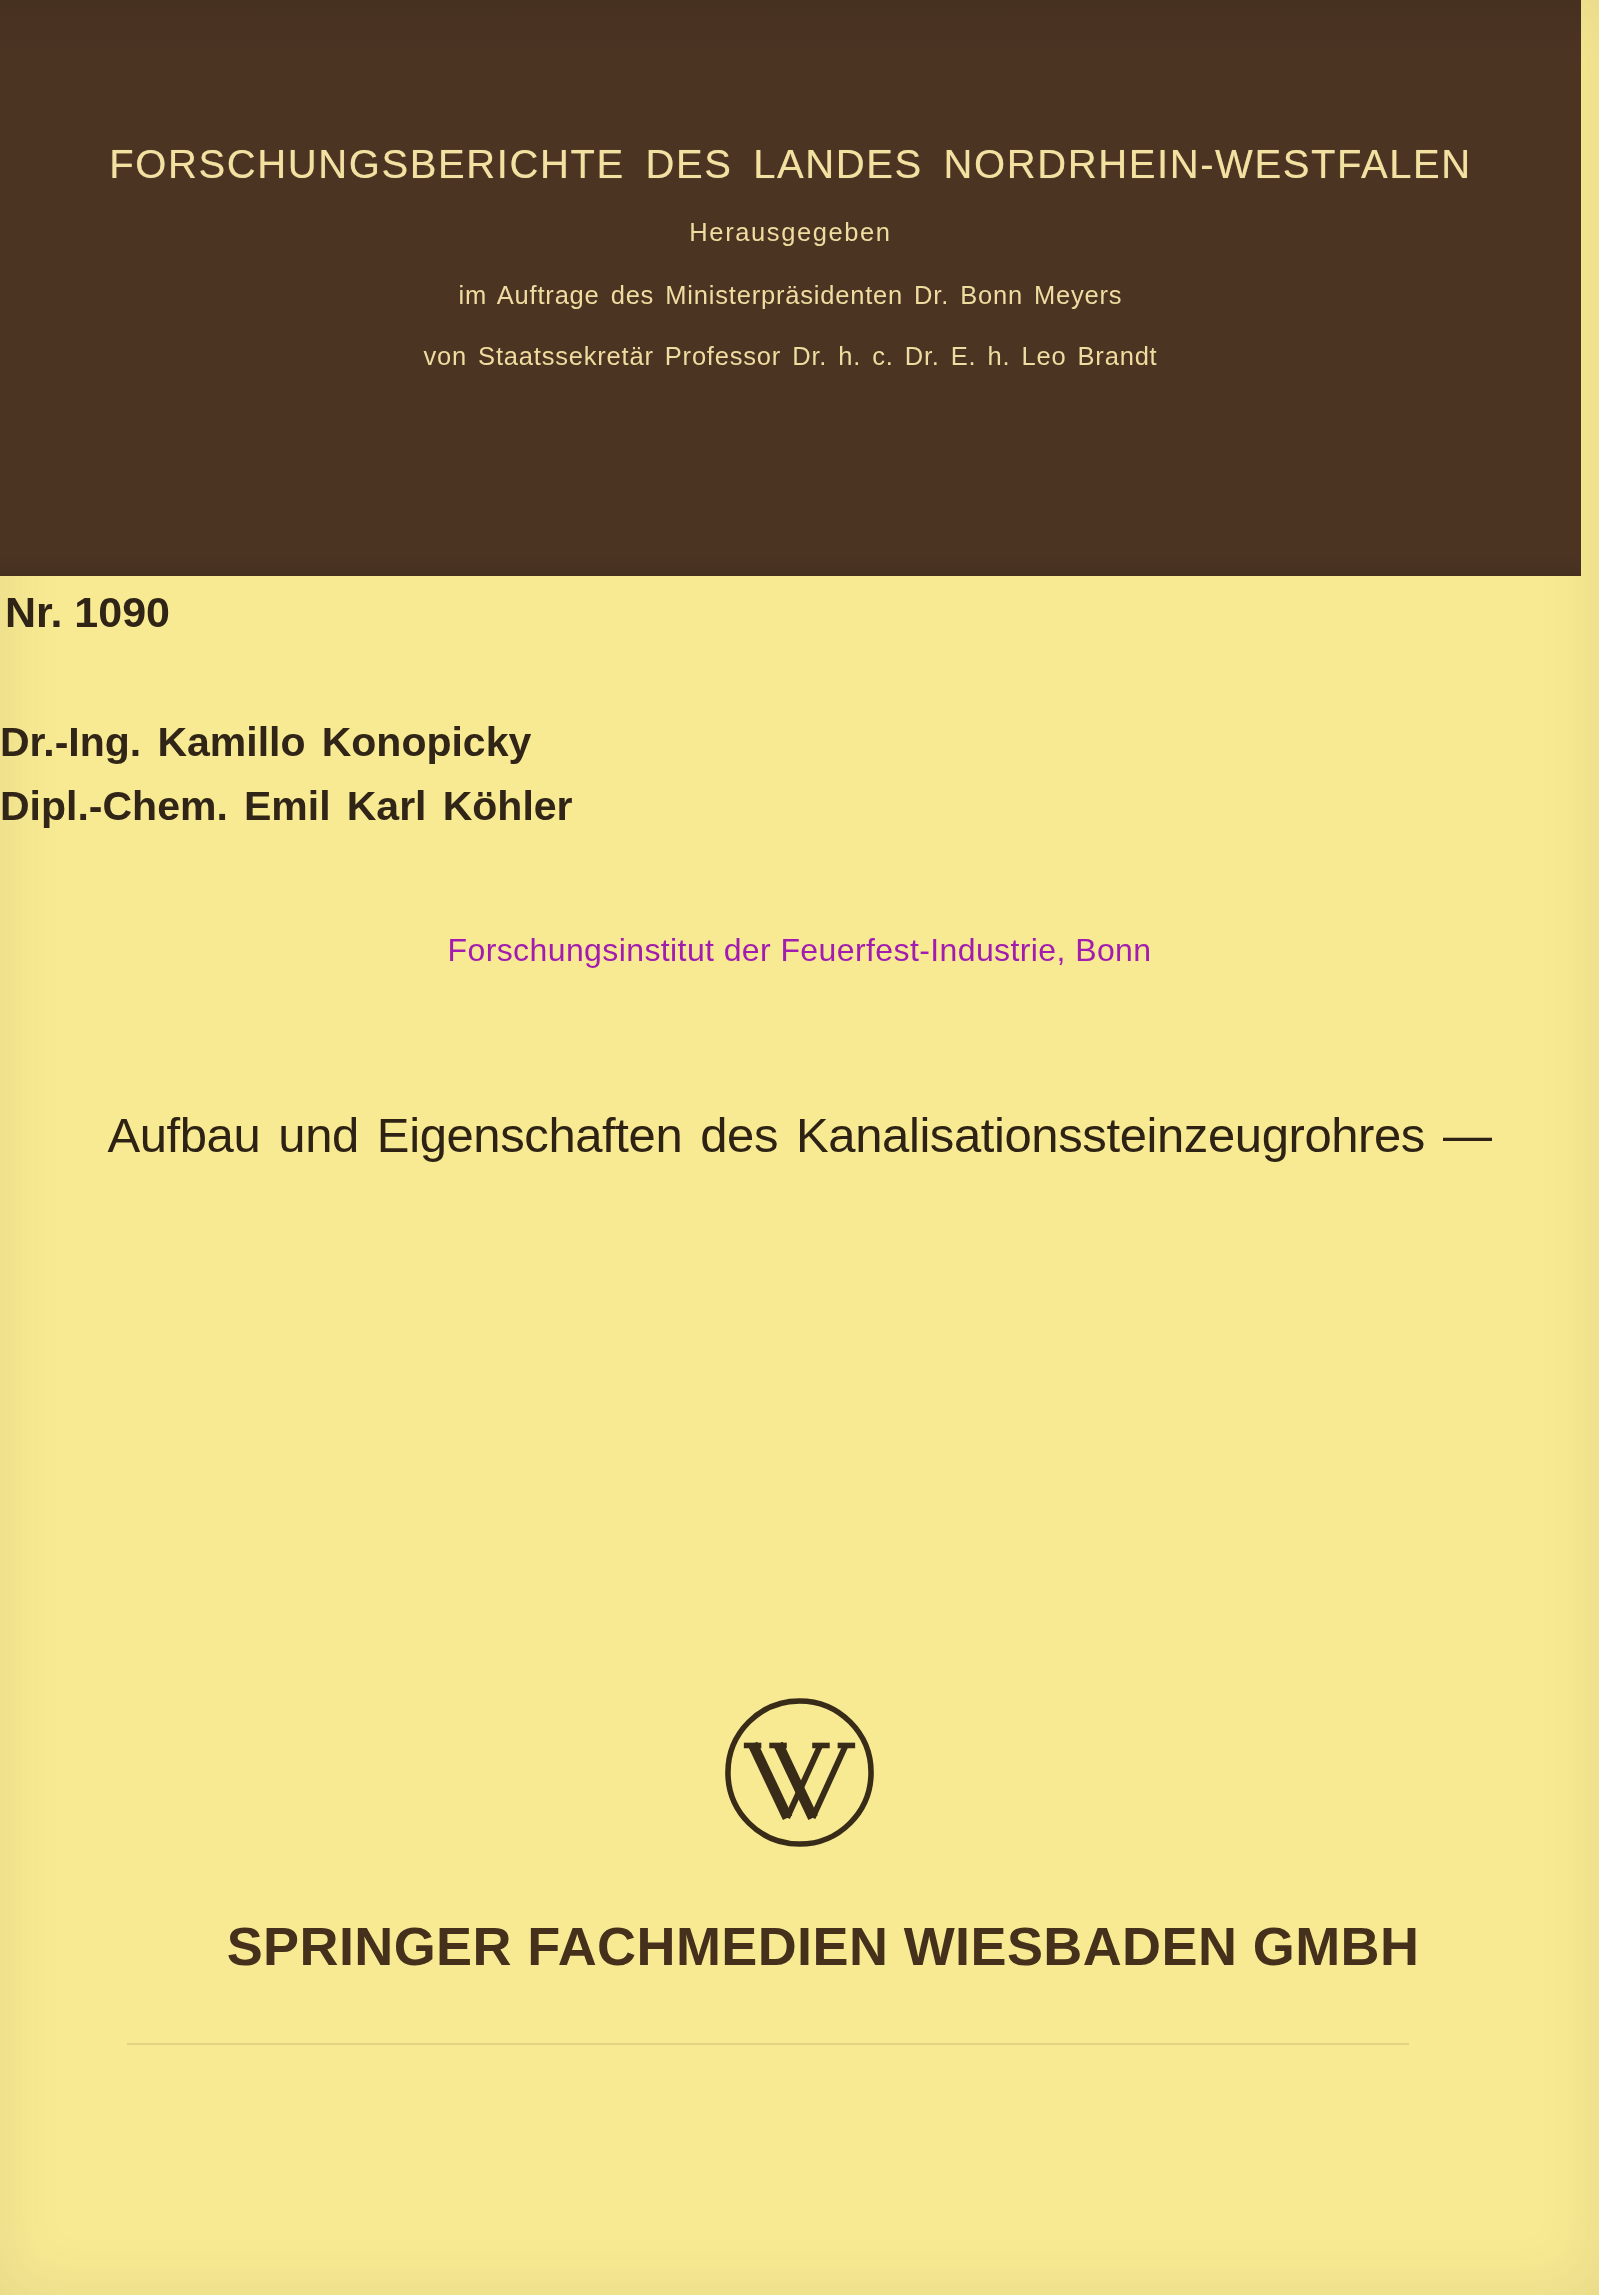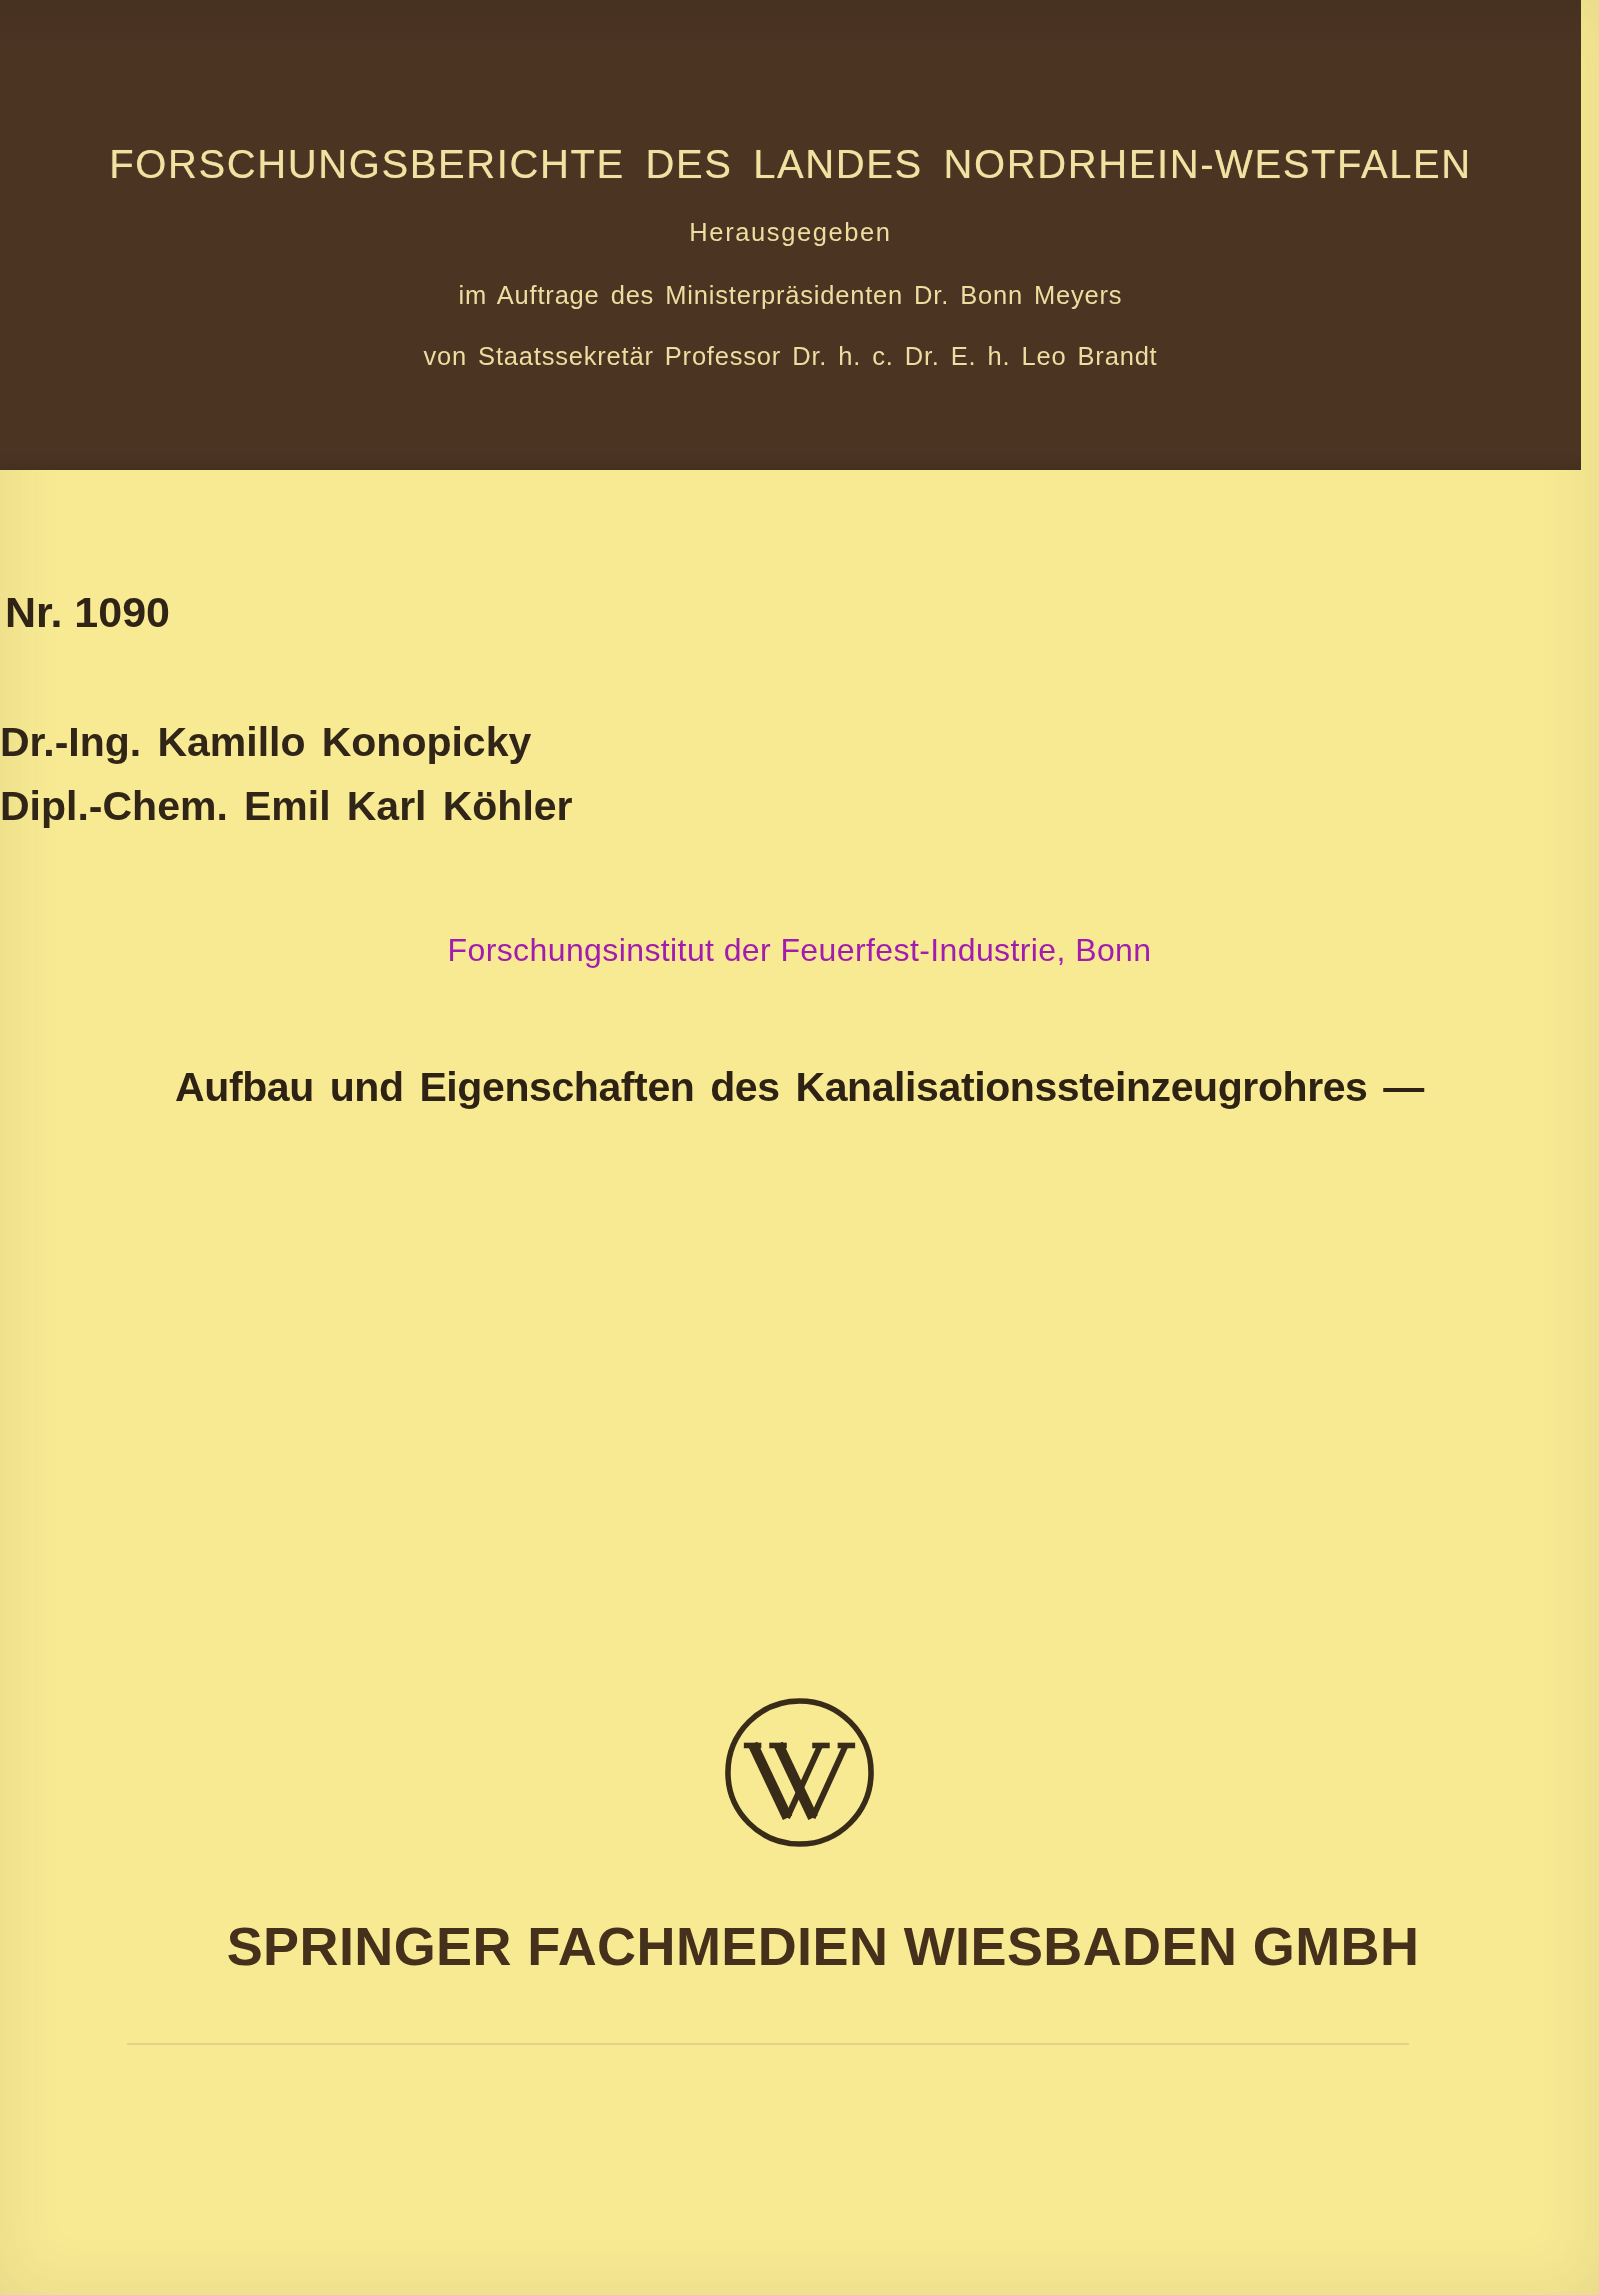--- a/index.html
+++ b/index.html
@@ -15,21 +15,21 @@
     background: #f8ea93;
     overflow: hidden;
     font-family: "Liberation Sans", sans-serif;
     box-shadow: inset 0 0 64px rgba(70, 50, 25, 0.10);
   }
 
   
   .band {
     position: absolute;
     top: 0; left: 0; right: 18px;
-    height: 470px;
+    height: 576px;
     background: linear-gradient(180deg, #463020 0%, #4c3423 10%, #4c3423 96%, #45301f 100%);
   }
   .band-series-title {
     position: absolute;
     top: 139px; left: 0; right: 0;
     text-align: center;
     font-size: 40px;
     line-height: 51px;
     font-weight: 400;
     letter-spacing: 1.6px;
@@ -74,25 +74,25 @@
     top: 930px; left: 0; right: 0;
     text-align: center;
     font-size: 32px;
     line-height: 41px;
     font-weight: 400;
     letter-spacing: 0.4px;
     color: #a21caf;
   }
   .main-title {
     position: absolute;
-    top: 1053px; left: 0; right: 0;
+    top: 1101px; left: 0; right: 0;
     text-align: center;
-    font-size: 41px;
+    font-size: 49px;
     line-height: 68px;
-    font-weight: 700;
+    font-weight: 400;
     letter-spacing: -0.4px;
     word-spacing: 4.8px;
     color: #2d2214;
   }
 
   
   .logo {
     position: absolute;
     top: 1693px;
     left: 50%;

